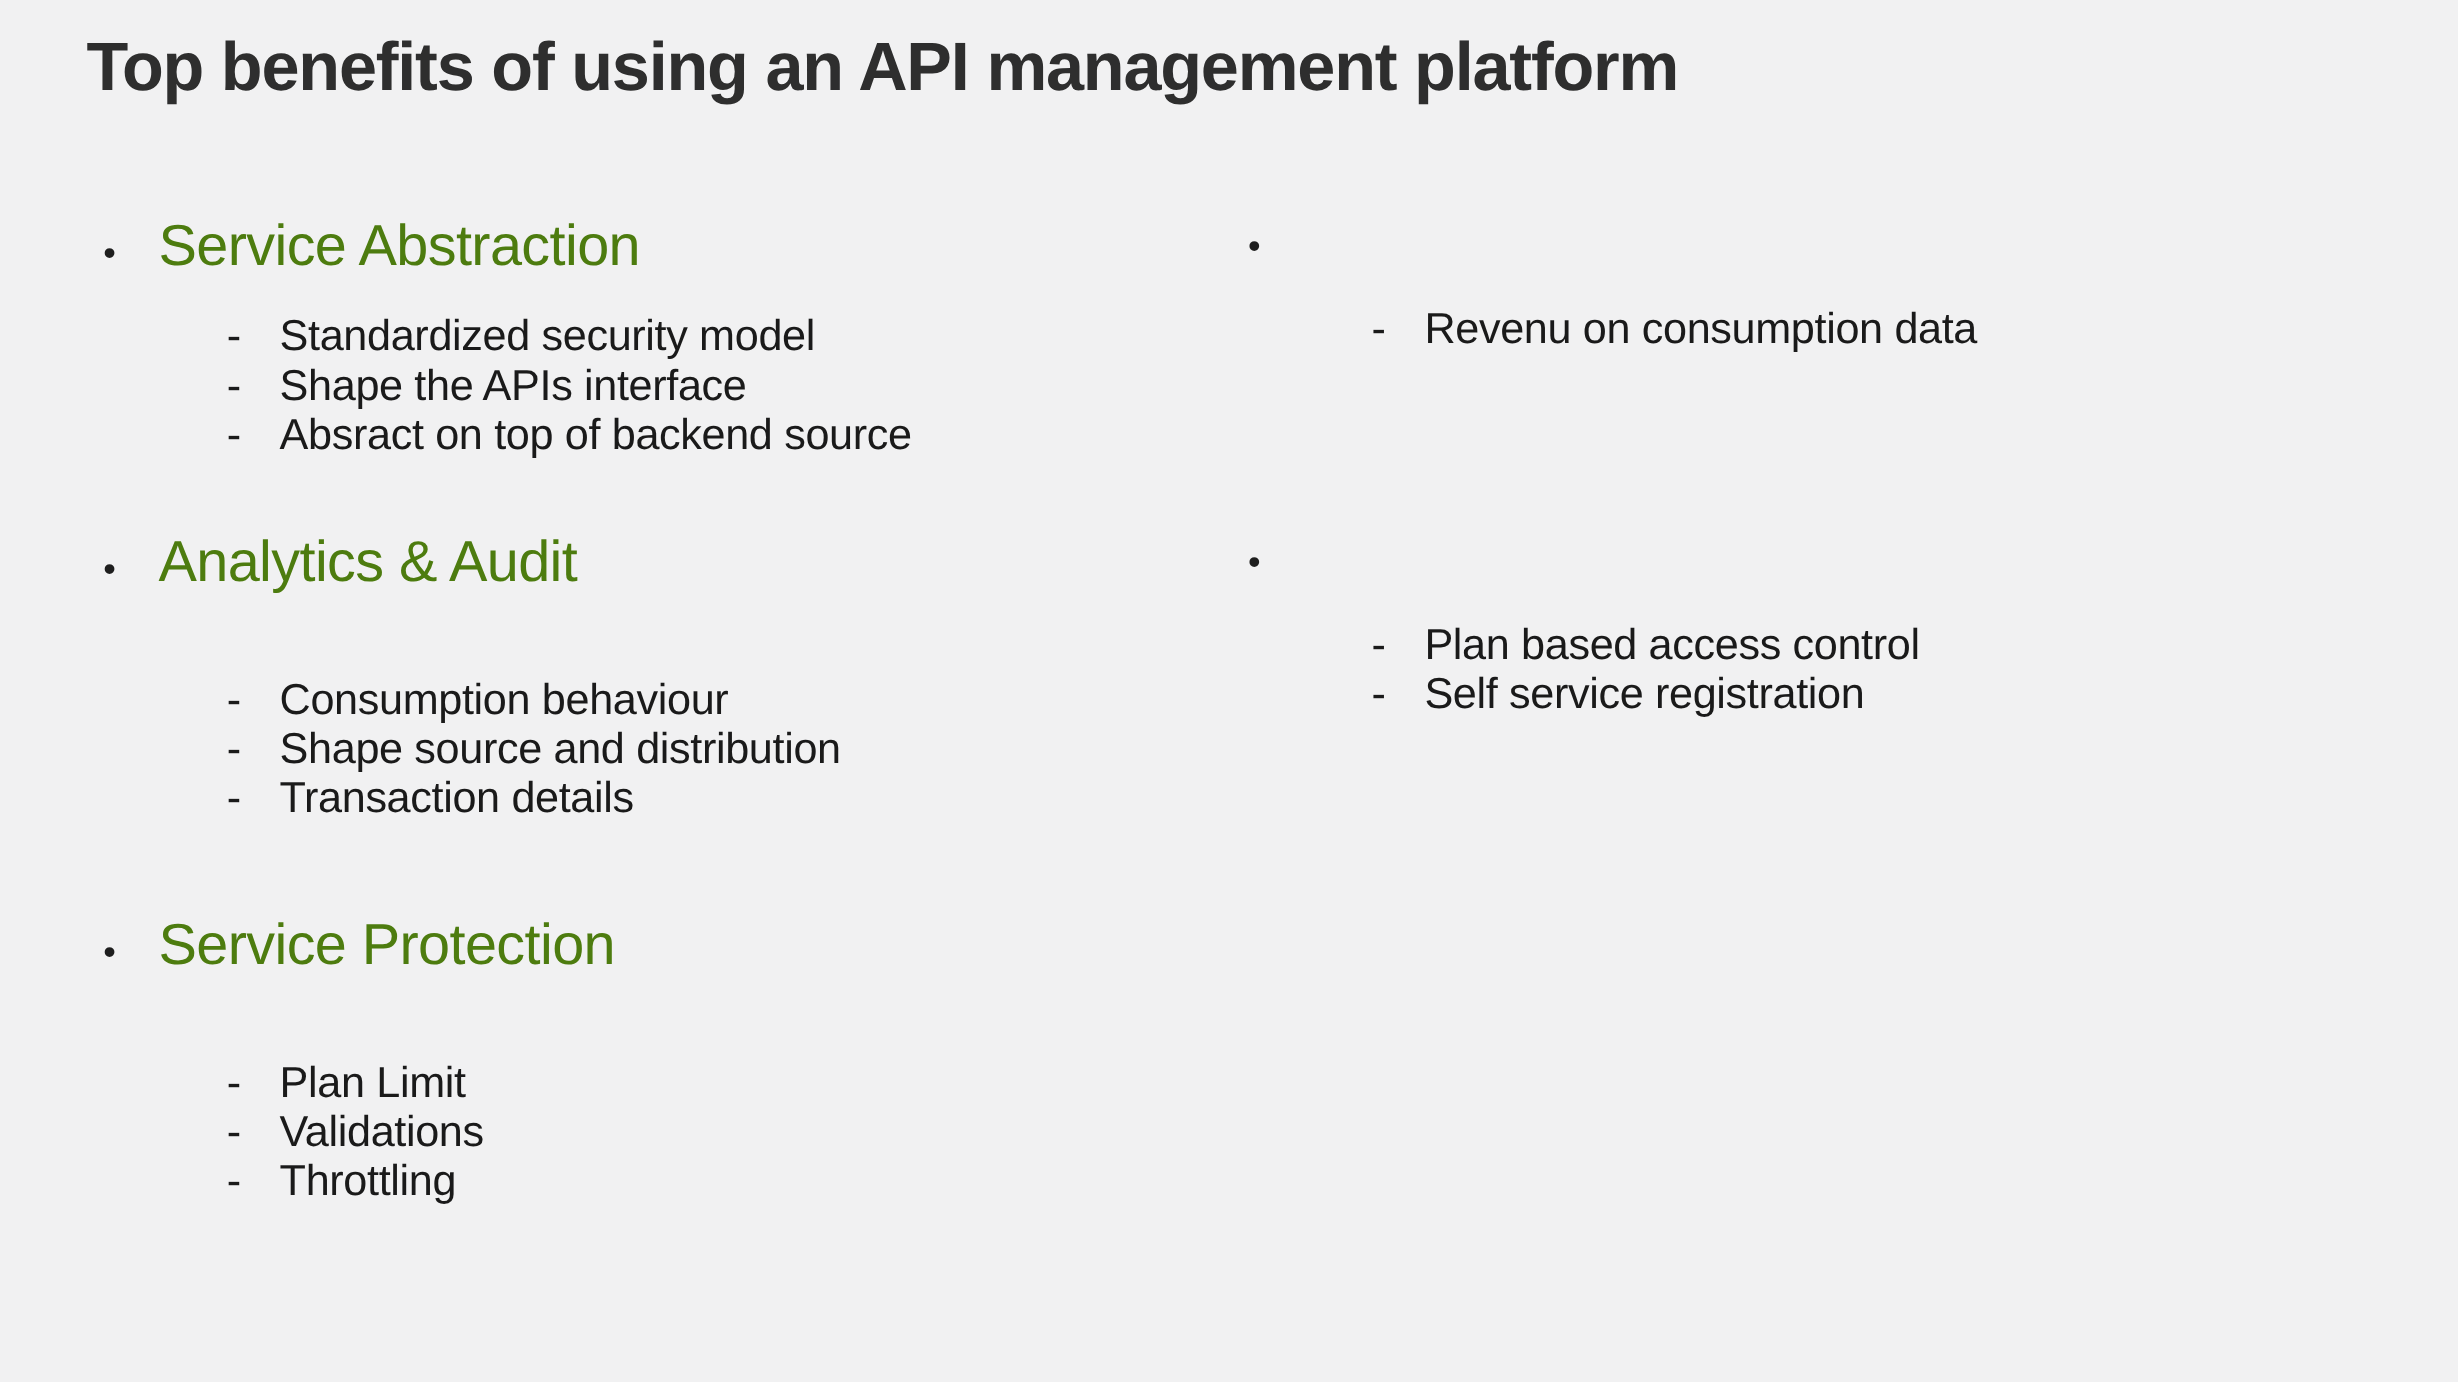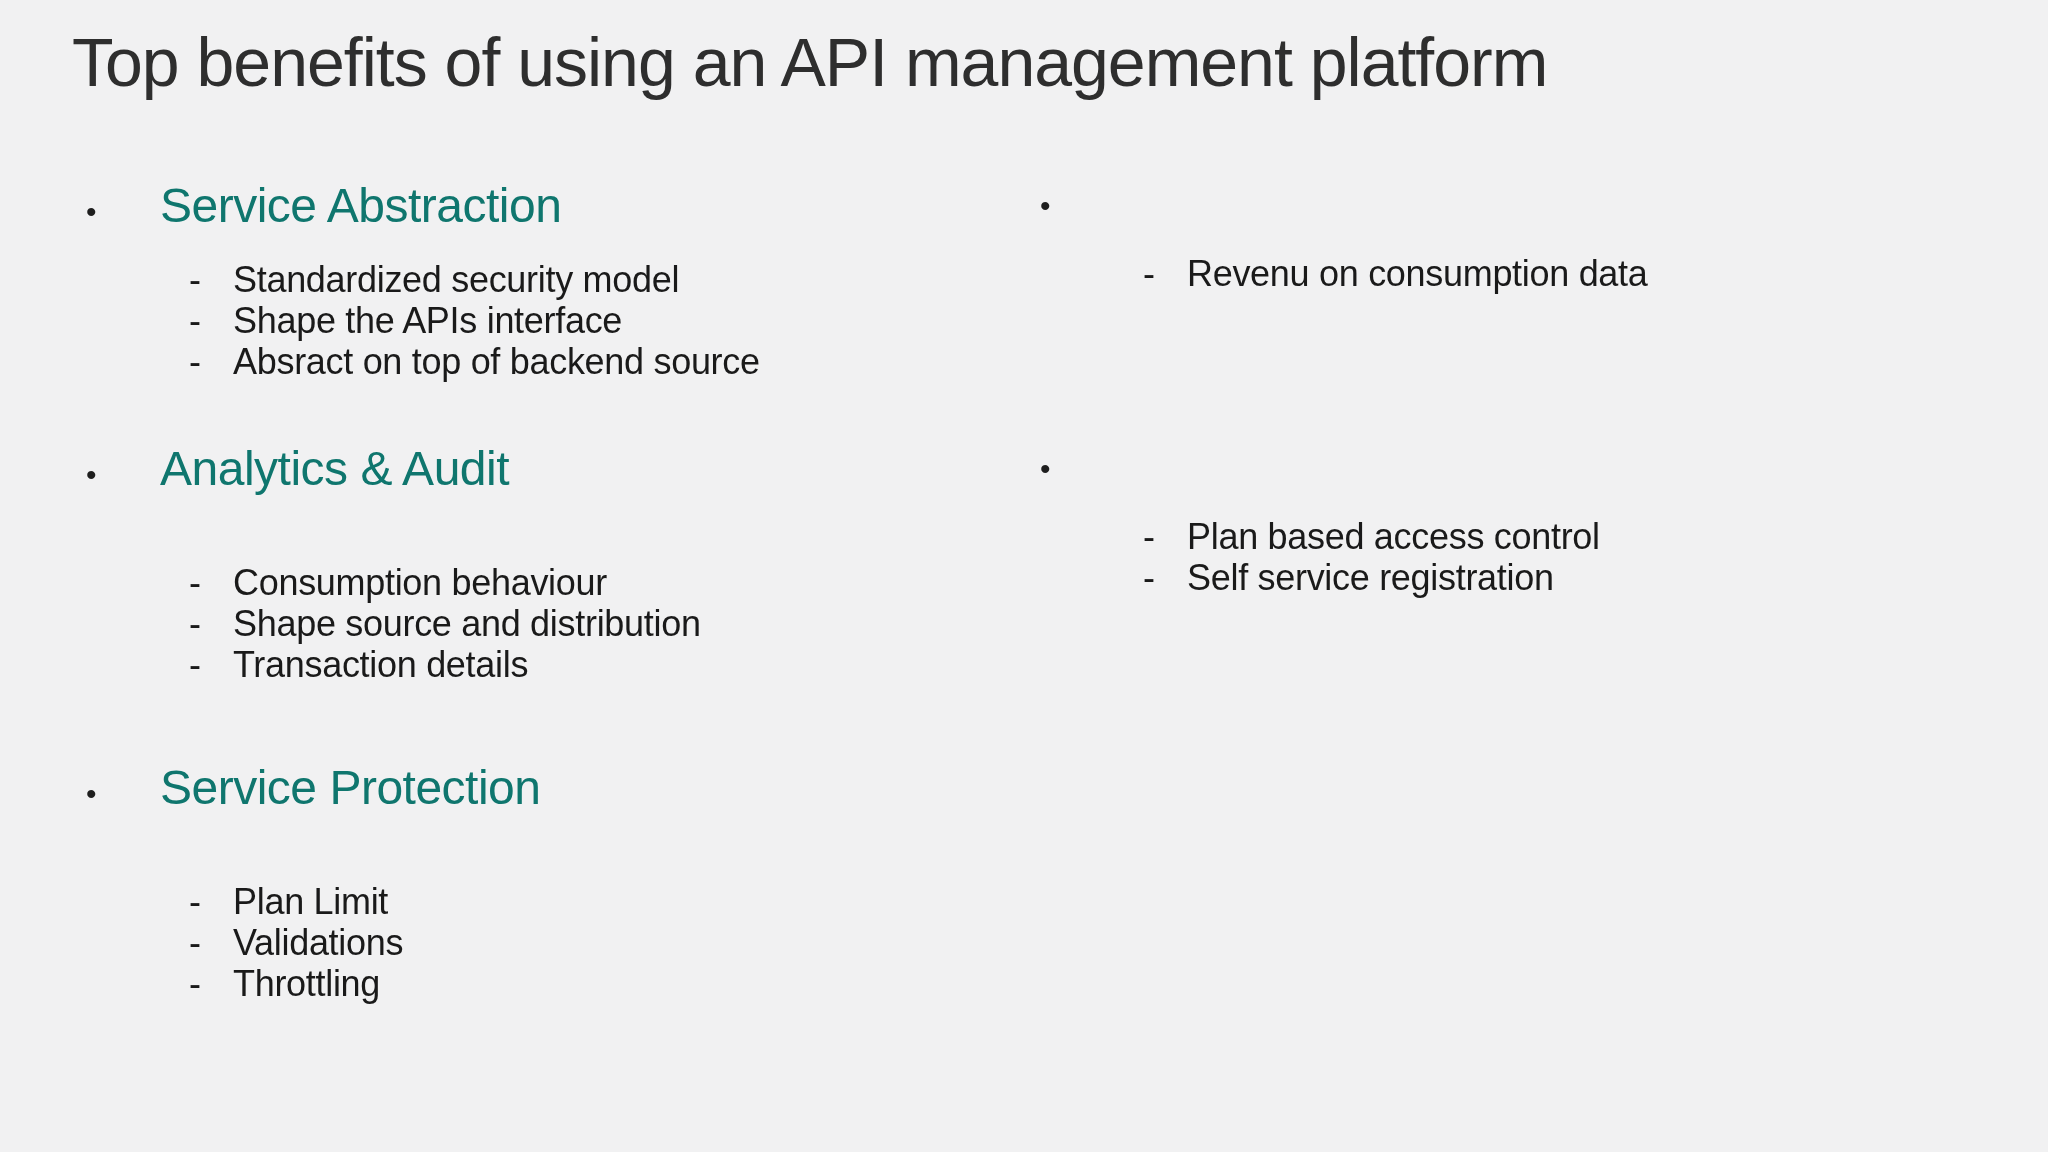--- a/index.html
+++ b/index.html
@@ -13,22 +13,22 @@
     height: 1152px;
     background: #f1f1f2;
     overflow: hidden;
     font-family: "Liberation Sans", "DejaVu Sans", sans-serif;
     color: #1e1e1e;
   }
   .slide-title {
     position: absolute;
     left: 72px;
     top: 23px;
-    font-size: 68px;
-    font-weight: 400;
+    font-size: 57px;
+    font-weight: 700;
     letter-spacing: -1px;
     color: #2e2e2e;
     white-space: nowrap;
   }
   .column {
     position: absolute;
     top: 0;
     height: 1152px;
   }
   .col-0 { left: 86px;  width: 920px; }
@@ -52,24 +52,23 @@
   }
   .bullet {
     flex: 0 0 46px;
     width: 46px;
     font-size: 30px;
     color: #1e1e1e;
   }
   .heading-text {
     font-size: 48px;
     font-weight: 400;
-    color: #0f766e;
+    color: #4d7c0f;
     white-space: nowrap;
     letter-spacing: -0.5px;
-    margin-left: 28px;
   }
   .sublist { margin-top: 16px; }
   .section.gap-large .sublist { margin-top: 56px; }
 
   .subitem {
     display: flex;
     align-items: baseline;
     line-height: 41px;
     font-size: 36px;
     color: #1a1a1a;

